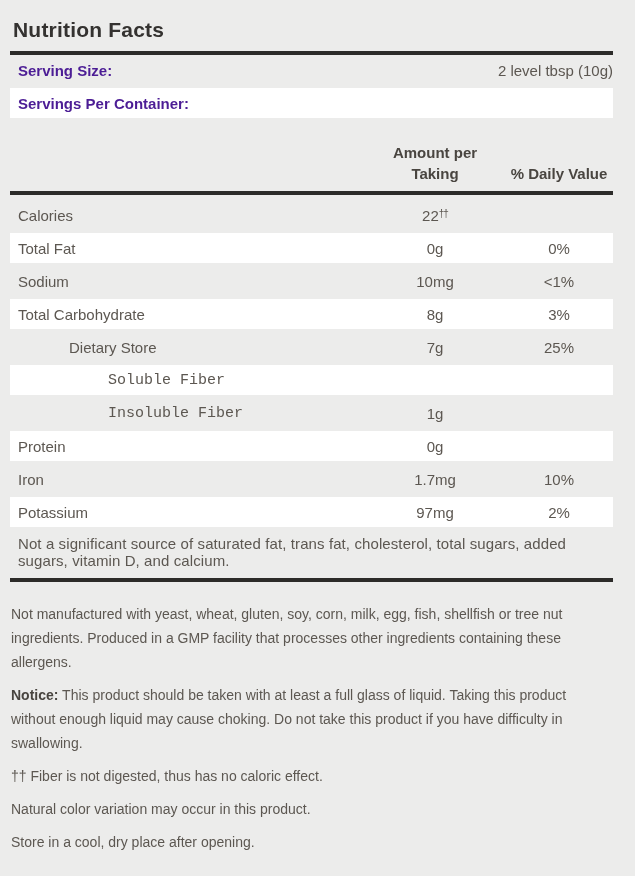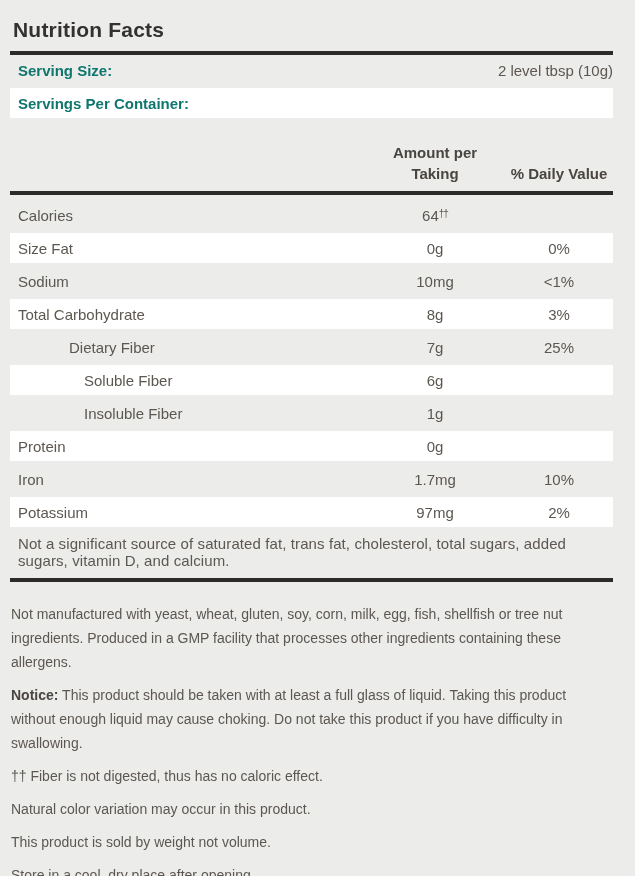--- a/index.html
+++ b/index.html
@@ -21,26 +21,26 @@
 
   .nrow {
     display:flex; align-items:center;
     height:30px; margin-bottom:3px;
     font-size:15px;
   }
   .nrow.white { background:#FFFFFF; }
   .nrow.gray  { background:transparent; }
   .lbl { flex:1; padding-left:8px; white-space:nowrap; }
   .ind1 .lbl { padding-left:59px; }
-  .ind2 .lbl { padding-left:74px; }
+  .ind2 .lbl { padding-left:98px;font-family:Liberation Mono, monospace; }
   .col-amt { width:140px; text-align:center; }
   .col-dv  { width:108px; text-align:center; }
   .col-amt sup { font-size:10px; vertical-align:4px; letter-spacing:-1px; }
   .serv-val { width:248px; text-align:right; }
-  .bold { font-weight:bold; color:#0f766e; }
+  .bold { font-weight:bold; color:#4c1d95; }
 
   .thead {
     display:flex; align-items:flex-end;
     margin-top:24px; padding-bottom:7px;
     font-weight:bold; color:#494540;
     font-size:15px; line-height:21px;justify-content:flex-end;
   }
   .thead .col-amt { text-align:center; }
 
   .rows-block { padding-top:2px; margin-top:3px; }
@@ -75,51 +75,50 @@
     <span class="lbl"></span>
     <span class="col-amt"><span>Amount per</span><br>
       <span>Taking</span></span>
     <span class="col-dv">% Daily Value</span>
   </div>
   <div class="rule thick"></div>
 
   <div class="rows-block">
   <div class="nrow gray ind0">
     <span class="lbl">Calories</span>
-    <span class="col-amt"><span class="amt-txt">64</span><sup>††</sup></span>
+    <span class="col-amt"><span class="amt-txt">22</span><sup>††</sup></span>
     <span class="col-dv"></span>
   </div>
 
   <div class="nrow white ind0">
-    <span class="lbl">Size Fat</span>
+    <span class="lbl">Total Fat</span>
     <span class="col-amt"><span class="amt-txt">0g</span><sup></sup></span>
     <span class="col-dv">0%</span>
   </div>
 
   <div class="nrow gray ind0">
     <span class="lbl">Sodium</span>
     <span class="col-amt"><span class="amt-txt">10mg</span><sup></sup></span>
     <span class="col-dv">&lt;1%</span>
   </div>
 
   <div class="nrow white ind0">
     <span class="lbl">Total Carbohydrate</span>
     <span class="col-amt"><span class="amt-txt">8g</span><sup></sup></span>
     <span class="col-dv">3%</span>
   </div>
 
   <div class="nrow gray ind1">
-    <span class="lbl">Dietary Fiber</span>
+    <span class="lbl">Dietary Store</span>
     <span class="col-amt"><span class="amt-txt">7g</span><sup></sup></span>
     <span class="col-dv">25%</span>
   </div>
 
   <div class="nrow white ind2">
     <span class="lbl">Soluble Fiber</span>
-    <span class="col-amt"><span class="amt-txt">6g</span><sup></sup></span>
     <span class="col-dv"></span>
   </div>
 
   <div class="nrow gray ind2">
     <span class="lbl">Insoluble Fiber</span>
     <span class="col-amt"><span class="amt-txt">1g</span><sup></sup></span>
     <span class="col-dv"></span>
   </div>
 
   <div class="nrow white ind0">
@@ -147,19 +146,18 @@
   <div class="paras">
 
   <p><span class="lead"></span><span class="body-txt">Not manufactured with yeast, wheat, gluten, soy, corn, milk, egg, fish, shellfish or tree nut ingredients. Produced in a GMP facility that processes other ingredients containing these allergens.</span></p>
 
   <p><span class="lead">Notice:</span><span class="body-txt"> This product should be taken with at least a full glass of liquid. Taking this product without enough liquid may cause choking. Do not take this product if you have difficulty in swallowing.</span></p>
 
   <p><span class="lead"></span><span class="body-txt">†† Fiber is not digested, thus has no caloric effect.</span></p>
 
   <p><span class="lead"></span><span class="body-txt">Natural color variation may occur in this product.</span></p>
 
-  <p><span class="lead"></span><span class="body-txt">This product is sold by weight not volume.</span></p>
 
   <p><span class="lead"></span><span class="body-txt">Store in a cool, dry place after opening.</span></p>
 
 </div>
 
 </div>
 
 </body></html>

